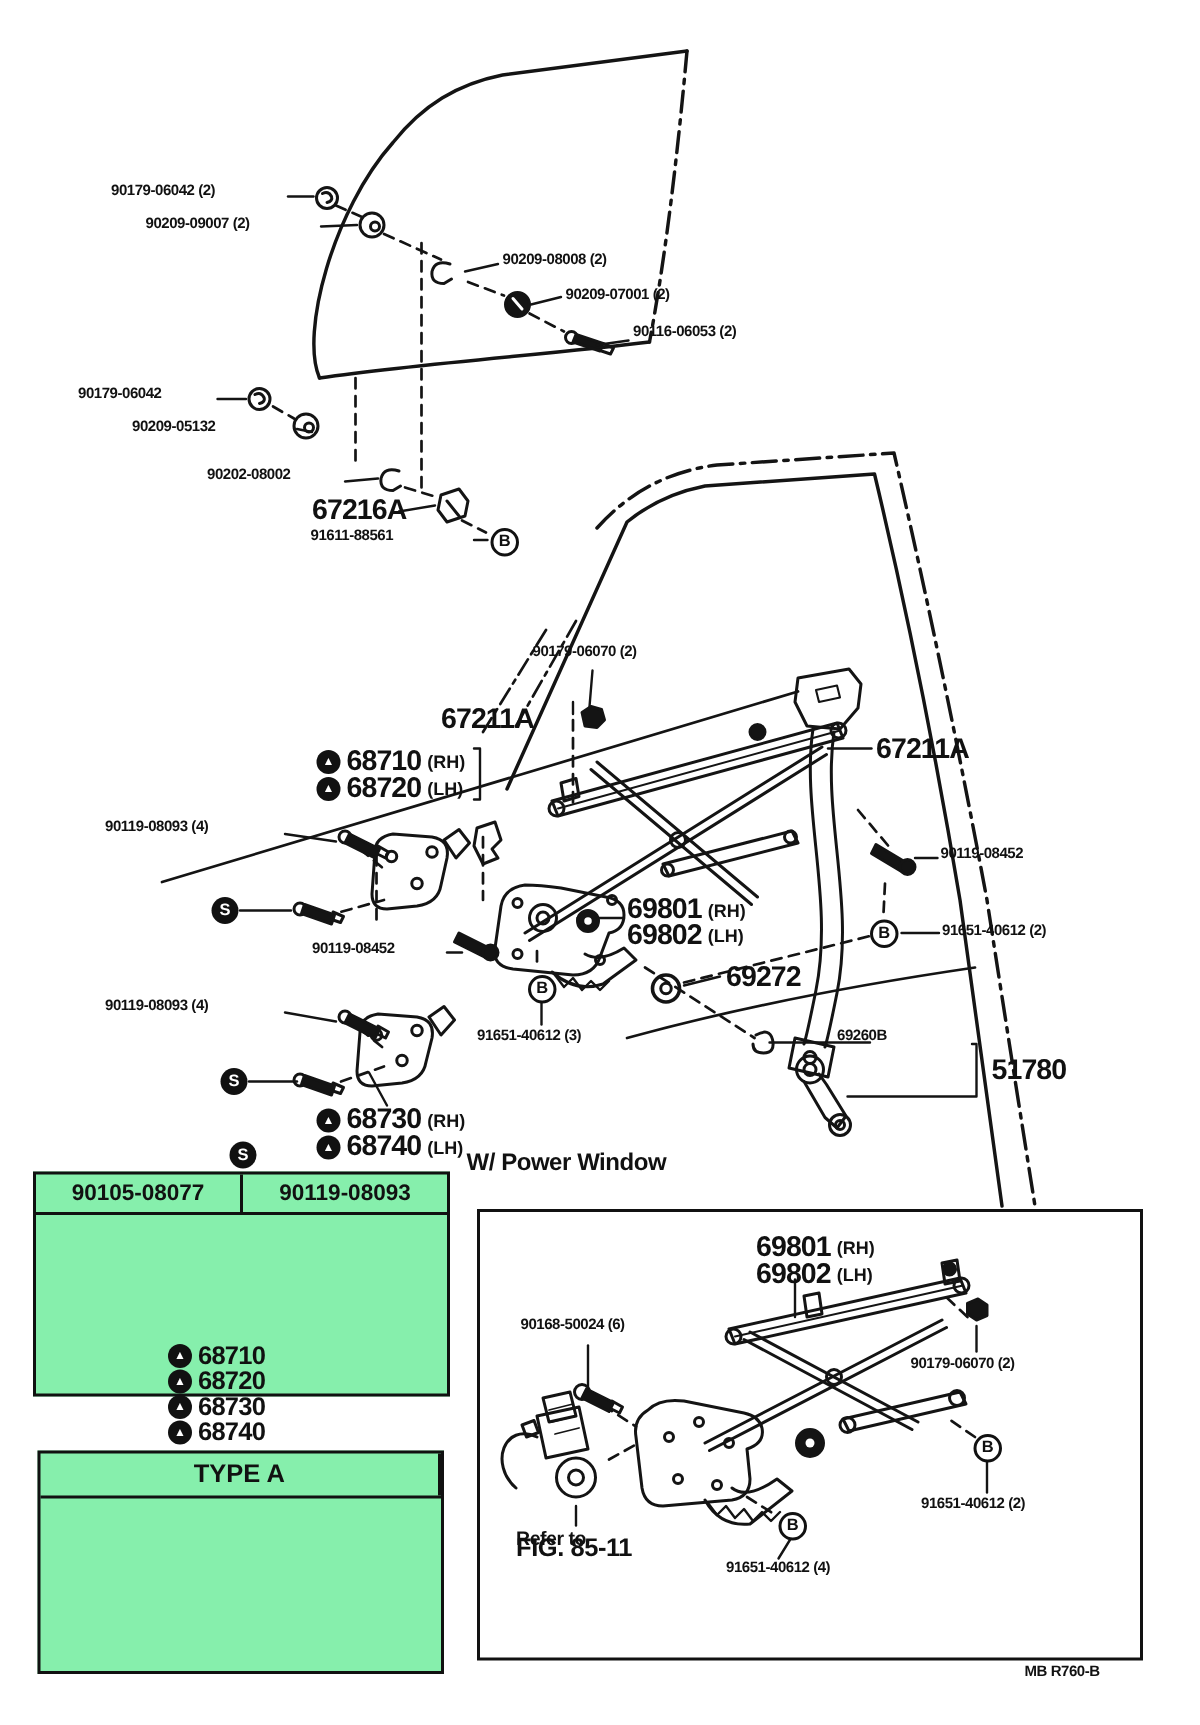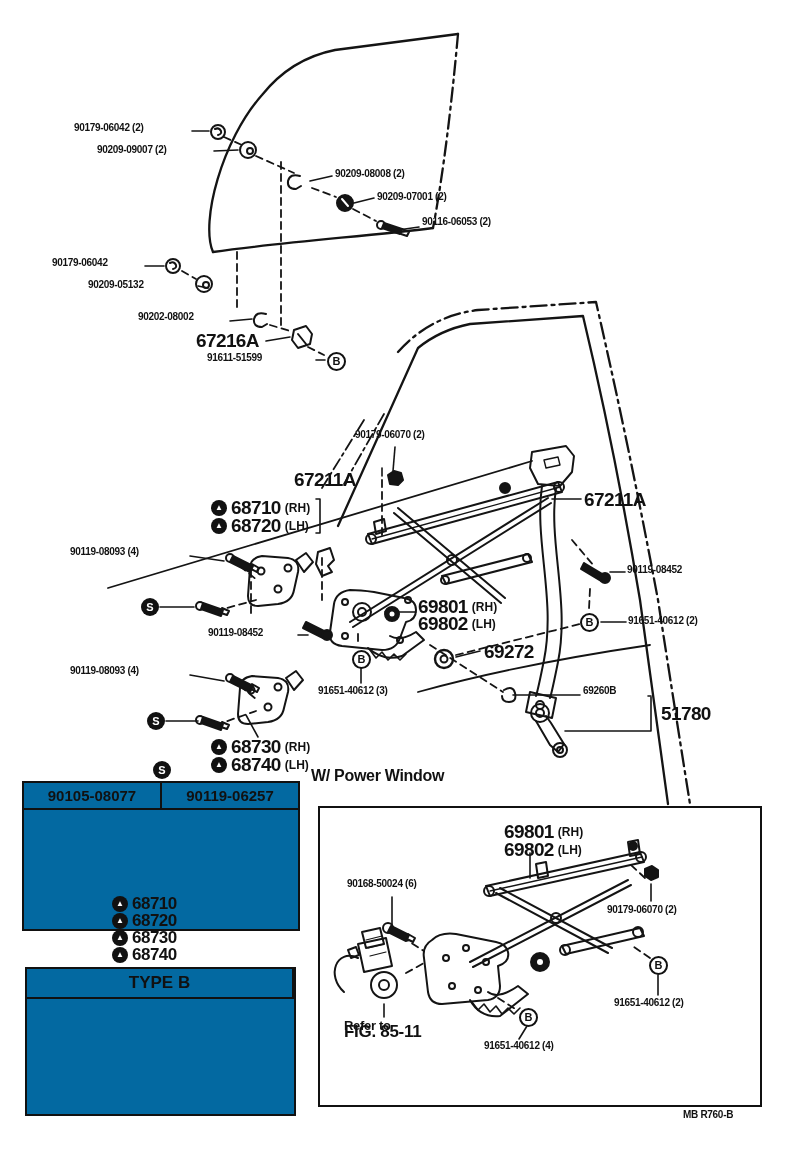--- a/index.html
+++ b/index.html
@@ -12,21 +12,21 @@
   .num{font-weight:bold;font-size:19px;letter-spacing:-0.6px;}
   .num17{font-weight:bold;font-size:17px;letter-spacing:-0.5px;}
   .side{font-weight:bold;font-size:12px;}
   .cb{position:absolute;width:15px;height:15px;border:2px solid #111;border-radius:50%;
       background:#fff;display:flex;align-items:center;justify-content:center;
       font-weight:bold;font-size:11px;line-height:1;}
   .cs{position:absolute;width:18px;height:18px;border-radius:50%;background:#111;color:#fff;
       display:flex;align-items:center;justify-content:center;font-weight:bold;font-size:11px;line-height:1;}
   .ct{width:16px;height:16px;min-width:16px;border-radius:50%;background:#111;color:#fff;
       display:flex;align-items:center;justify-content:center;font-size:8px;line-height:1;}
-  .tbl{position:absolute;border:2.5px solid #111;background:#0369a1;}
+  .tbl{position:absolute;border:2.5px solid #111;background:#86efac;}
   .tbl .hd{display:flex;border-bottom:2.5px solid #111;}
   .tbl .hd div{flex:1;text-align:center;font-weight:bold;font-size:15px;padding:4px 0;}
   .tbl .hd div:first-child{border-right:2.5px solid #111;}
   .pwbox{position:absolute;border:2.5px solid #111;}
 </style>
 </head>
 <body>
 
 <div id="canvas">
 
@@ -292,22 +292,22 @@
 </svg>
 
 <div class="lbl" style="left:74px;top:123px">90179-06042 (2)</div>
 <div class="lbl" style="left:97px;top:145px">90209-09007 (2)</div>
 <div class="lbl" style="left:335px;top:169px">90209-08008 (2)</div>
 <div class="lbl" style="left:377px;top:192px">90209-07001 (2)</div>
 <div class="lbl" style="left:422px;top:217px">90116-06053 (2)</div>
 <div class="lbl" style="left:52px;top:258px">90179-06042</div>
 <div class="lbl" style="left:88px;top:280px">90209-05132</div>
 <div class="lbl" style="left:138px;top:312px">90202-08002</div>
-<div class="lbl big" style="left:196px;top:331px">67216A</div>
-<div class="lbl" style="left:207px;top:353px">91611-51599</div>
+<div class="lbl big" style="left:208px;top:331px">67216A</div>
+<div class="lbl" style="left:207px;top:353px">91611-88561</div>
 <div class="cb" style="left:327px;top:352px">B</div>
 <div class="lbl" style="left:355px;top:430px">90179-06070 (2)</div>
 <div class="lbl big" style="left:294px;top:470px">67211A</div>
 <div class="lbl big" style="left:584px;top:490px">67211A</div>
 
 <div class="row" style="left:211px;top:497px">
   <span class="ct">▲</span>
   <span class="num">68710</span>
   <span class="side">(RH)</span>
 </div>
@@ -331,39 +331,39 @@
 </div>
 
 <div class="cb" style="left:580px;top:613px">B</div>
 <div class="lbl" style="left:628px;top:616px">91651-40612 (2)</div>
 <div class="lbl" style="left:208px;top:628px">90119-08452</div>
 <div class="lbl big" style="left:484px;top:642px">69272</div>
 <div class="lbl" style="left:70px;top:666px">90119-08093 (4)</div>
 <div class="cs" style="left:147px;top:712px">S</div>
 <div class="cb" style="left:352px;top:650px">B</div>
 <div class="lbl" style="left:318px;top:686px">91651-40612 (3)</div>
-<div class="lbl" style="left:583px;top:686px">69260B</div>
+<div class="lbl" style="left:558px;top:686px">69260B</div>
 <div class="lbl big" style="left:661px;top:704px">51780</div>
 
 <div class="row" style="left:211px;top:736px">
   <span class="ct">▲</span>
   <span class="num">68730</span>
   <span class="side">(RH)</span>
 </div>
 <div class="row" style="left:211px;top:754px">
   <span class="ct">▲</span>
   <span class="num">68740</span>
   <span class="side">(LH)</span>
 </div>
 <div class="cs" style="left:153px;top:761px">S</div>
 
 <div class="tbl" style="left:22px;top:781px;width:274px;height:146px">
   <div class="hd">
     <div>90105-08077</div>
-    <div>90119-06257</div>
+    <div>90119-08093</div>
   </div>
 </div>
 
 <div>
   <div class="row" style="left:112px;top:894px">
     <span class="ct">▲</span>
     <span class="num17">68710</span>
   </div>
   <div class="row" style="left:112px;top:911px">
     <span class="ct">▲</span>
@@ -374,21 +374,21 @@
     <span class="num17">68730</span>
   </div>
   <div class="row" style="left:112px;top:945px">
     <span class="ct">▲</span>
     <span class="num17">68740</span>
   </div>
 </div>
 
 <div class="tbl" style="left:25px;top:967px;width:267px;height:145px">
   <div class="hd" style="font-size:17px">
-    <div style="font-size:17px">TYPE B</div>
+    <div style="font-size:17px">TYPE A</div>
   </div>
 </div>
 
 <div class="lbl" style="left:311px;top:768px;font-size:16px">W/ Power Window</div>
 <div class="pwbox" style="left:318px;top:806px;width:440px;height:297px"></div>
 
 <div class="row" style="left:504px;top:821px">
   <span class="num">69801</span>
   <span class="side">(RH)</span>
 </div>

